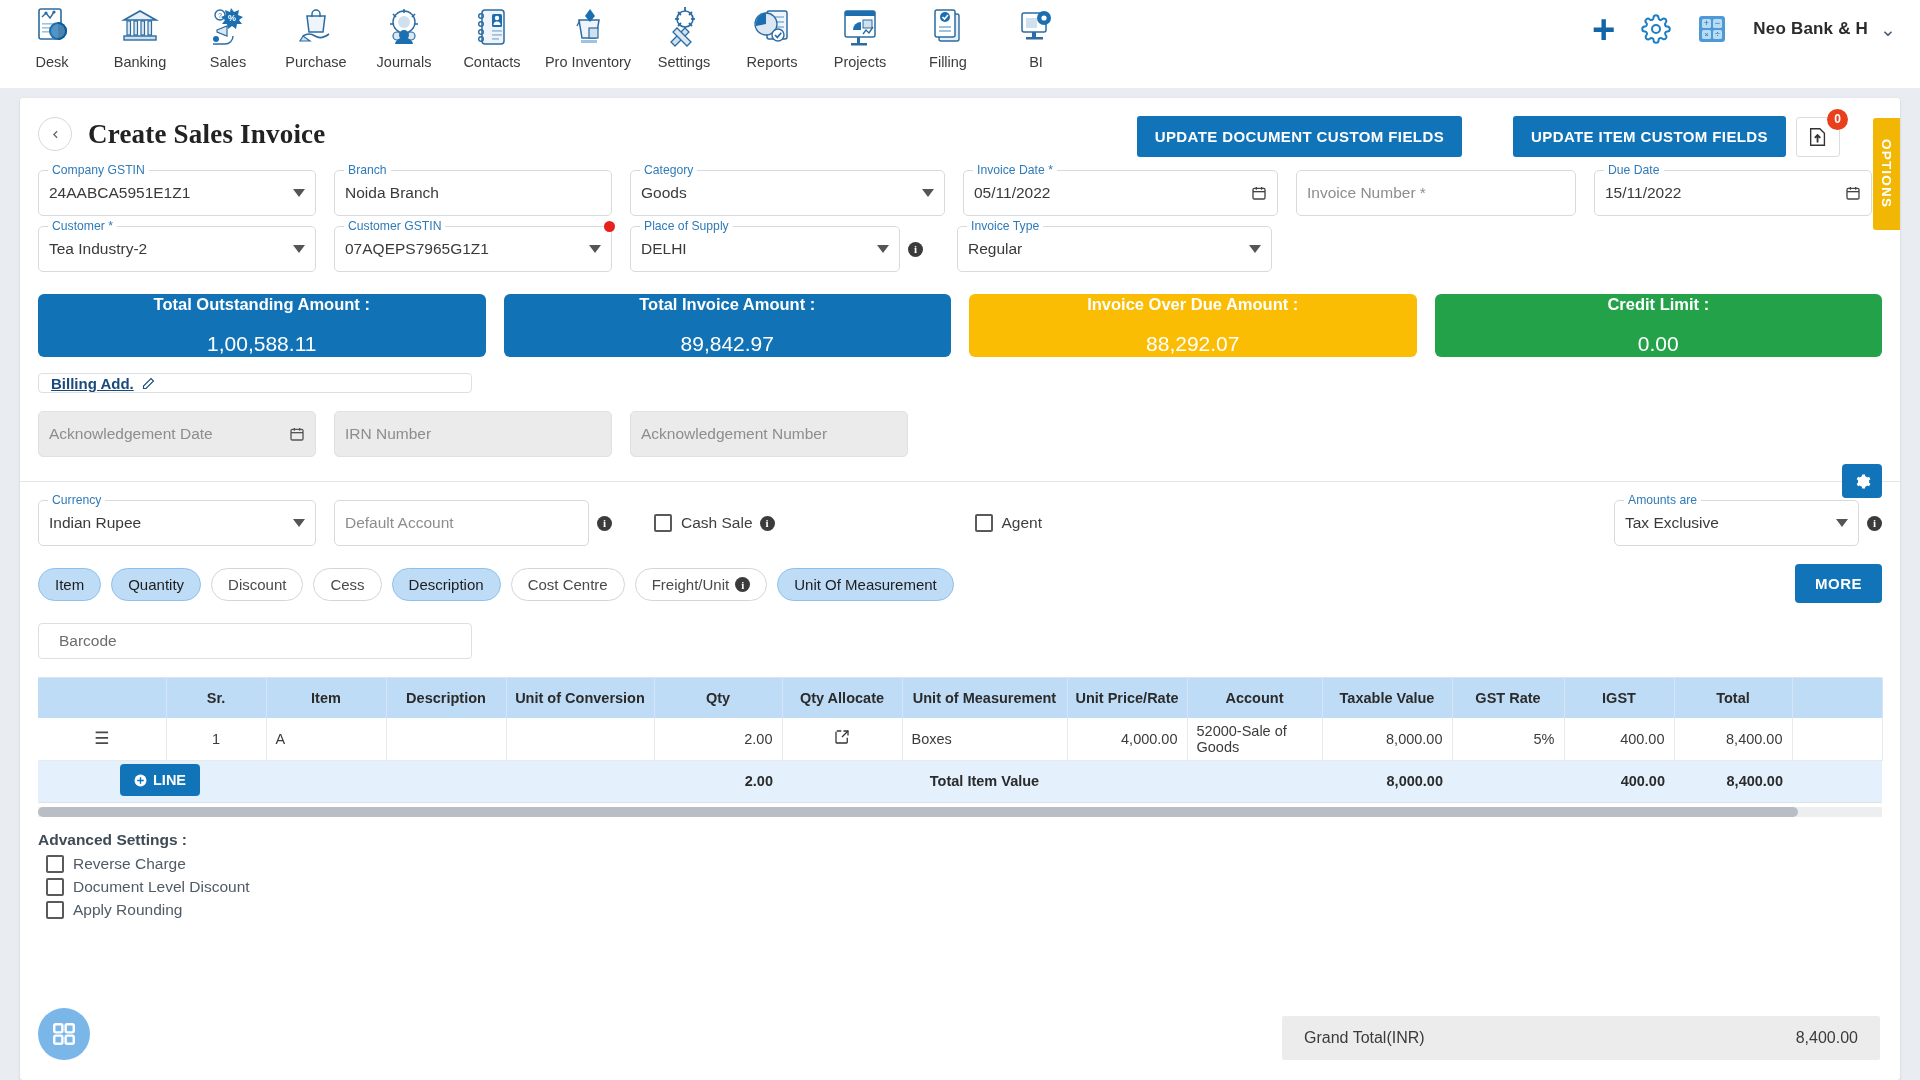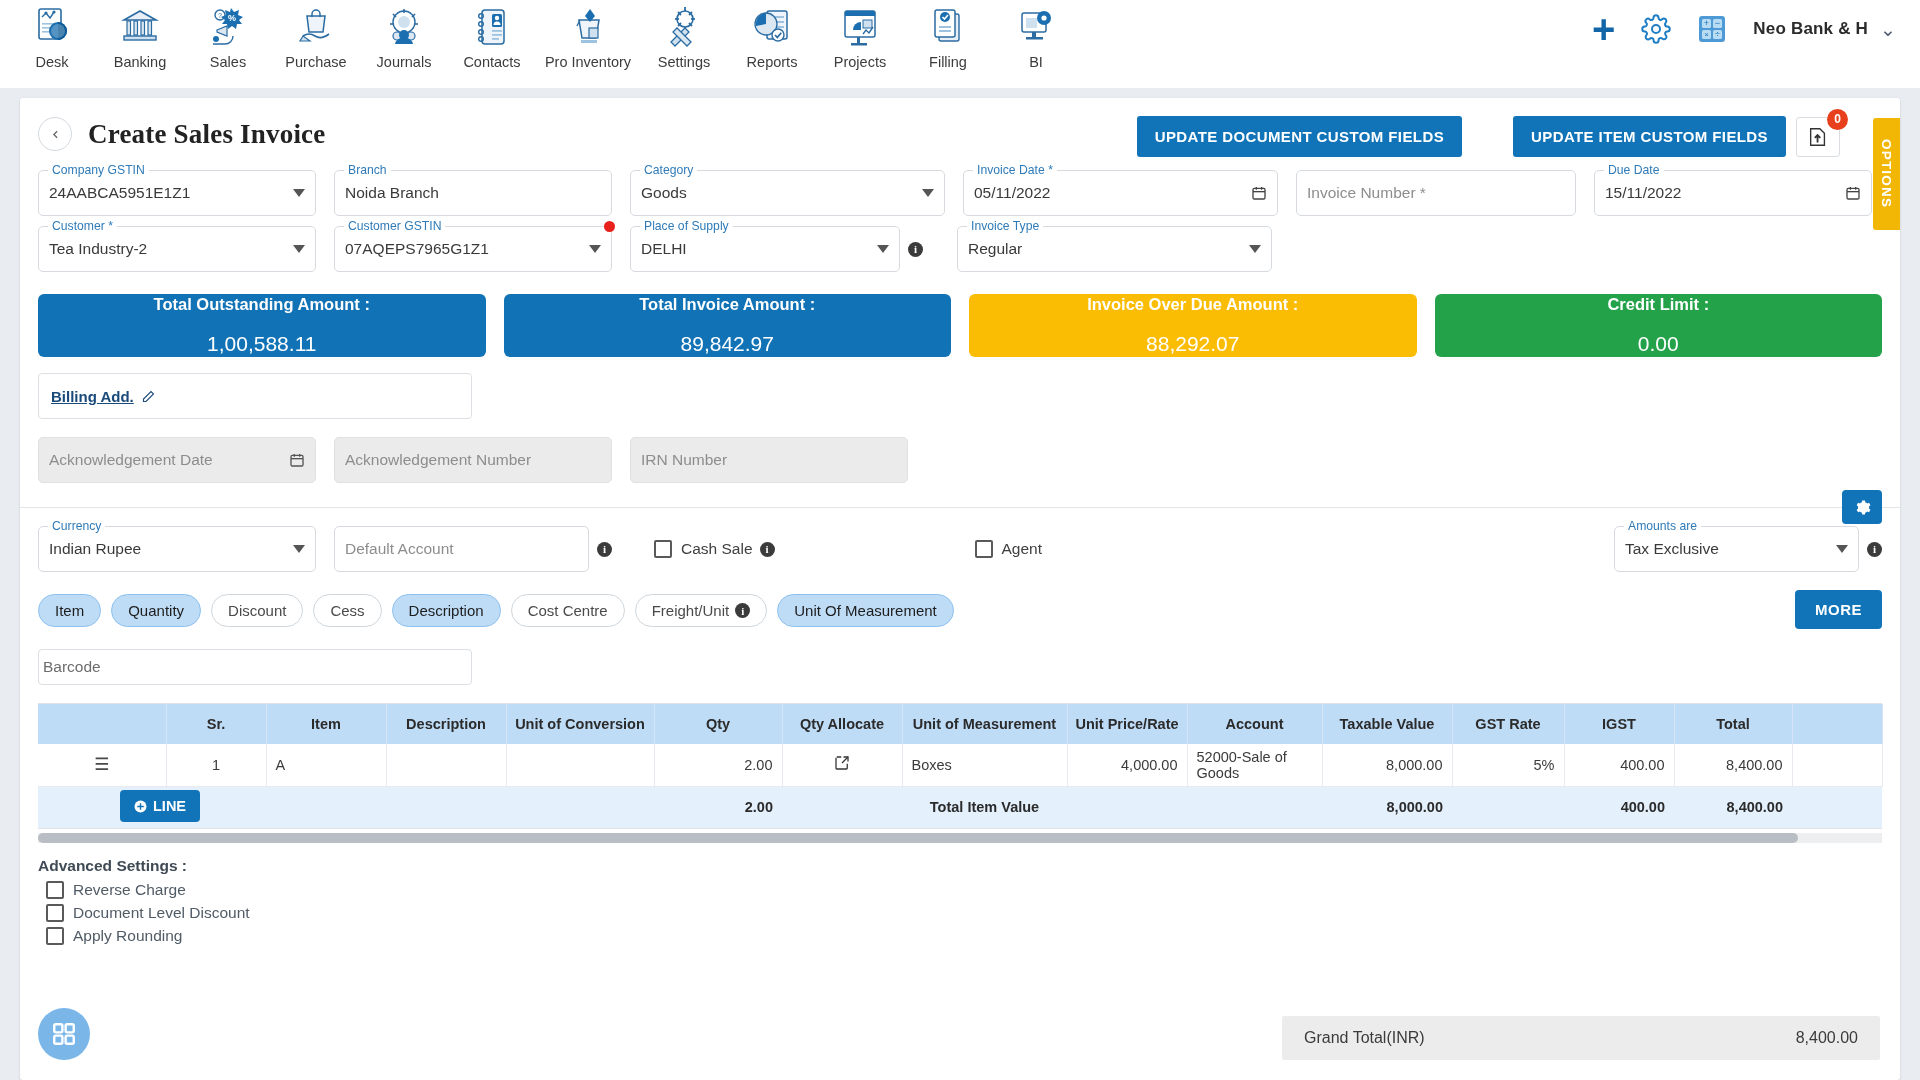--- a/index.html
+++ b/index.html
@@ -129,21 +129,21 @@
   .sumrow { display: flex; gap: 18px; padding: 12px 18px 0 18px; }
   .sumcard {
     flex: 1; height: 63px; border-radius: 6px; color: #fff;
     display: flex; flex-direction: column; align-items: center; justify-content: center; gap: 12px;
   }
   .sumcard .t { font-size: 16.5px; font-weight: 700; margin-bottom: 6px; }
   .sumcard .v { font-size: 21px; font-weight: 400; }
 
   
   .billing-box {
-    width: 434px; height: 46px; border: 1px solid #dcdfe3; border-radius: 4px;
+    width: 434px; height: 20px; border: 1px solid #dcdfe3; border-radius: 4px;
     display: flex; align-items: center; padding: 0 12px; margin: 16px 0 0 18px; background:#fff;text-align:center;
   }
   .billing-link {
     font-size: 15px; color: #1a4a7a; text-decoration: underline; font-weight: 700;
     cursor: pointer;
   }
   .ack-row { display: flex; gap: 18px; padding: 18px 18px 0 18px; }
   .aw1 { width: 278px; } .aw2 { width: 278px; } .aw3 { width: 278px; }
 
   .divider { height: 1px; background: #e3e6e9; margin: 24px 0 0 0; }
@@ -173,21 +173,21 @@
   .more-btn {
     position: absolute; right: 18px; top: 18px; background: #1174b8; color: #fff;
     border: none; border-radius: 4px; font-size: 15px; font-weight: 700;
     padding: 11px 20px; cursor: pointer; letter-spacing: .5px;
     font-family: "Liberation Sans", sans-serif;
   }
 
   
   .barcode {
     width: 434px; height: 36px; border: 1px solid #dcdfe3; border-radius: 4px;
-    margin: 22px 0 0 18px; display: flex; align-items: center; padding: 0 4px;
+    margin: 22px 0 0 18px; display: flex; align-items: center; padding: 0 20px;
     font-size: 15.5px; color: #6d6d6d; background: #fff;
   }
 
   
   .tbl-wrap { margin: 18px 18px 0 18px; border: 1px solid #dfe3e7; border-left: none; border-right: none; position: relative; }
   table.items { width: 1844px; border-collapse: collapse; table-layout: fixed; }
   table.items th {
     background: #bfdcf7; font-size: 14.5px; font-weight: 700; color: #2b2b2b;
     height: 40px; border-right: 1px solid #d5e5f6; text-align: center;
     font-family: "Liberation Sans", sans-serif;
@@ -560,25 +560,25 @@
 
     <div class="ack-row">
       <div class="fld gray aw1">
         <span class="ph">Acknowledgement Date</span>
         <svg class="cal" width="16" height="16" viewBox="0 0 24 24" fill="none" stroke="#555" stroke-width="2">
           <rect x="3" y="5" width="18" height="16" rx="2"></rect>
             <path d="M3 10 h18"></path>
             <path d="M8 3 v4 M16 3 v4"></path>
         </svg>
       </div>
+      <div class="fld gray aw3">
+        <span class="ph">IRN Number</span>
+      </div>
       <div class="fld gray aw2">
         <span class="ph">Acknowledgement Number</span>
-      </div>
-      <div class="fld gray aw3">
-        <span class="ph">IRN Number</span>
       </div>
     </div>
 
     <div class="divider"></div>
 
     <div class="currow">
       <div class="fld cw1">
         <span class="lg">Currency</span>
         <span class="val">Indian Rupee</span>
         <span class="caret"></span>

